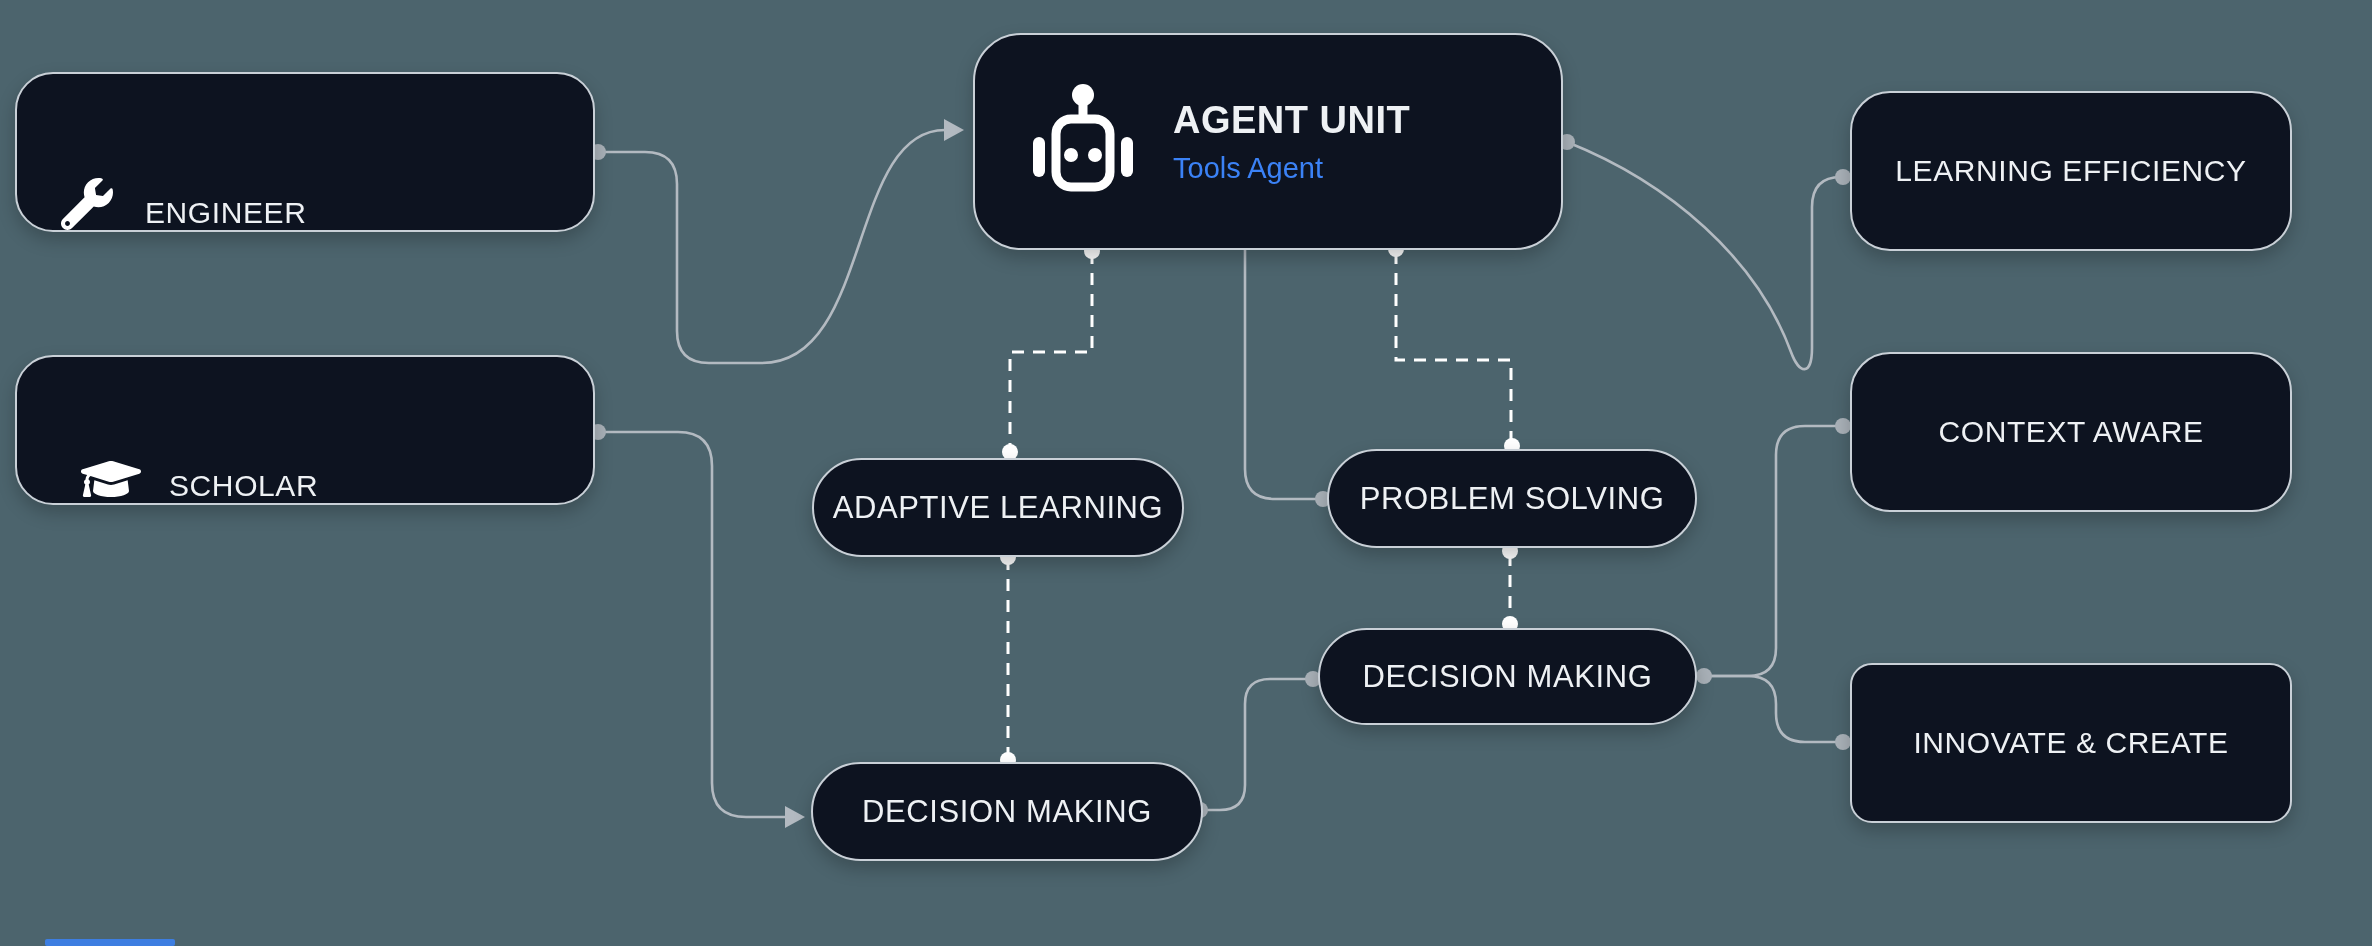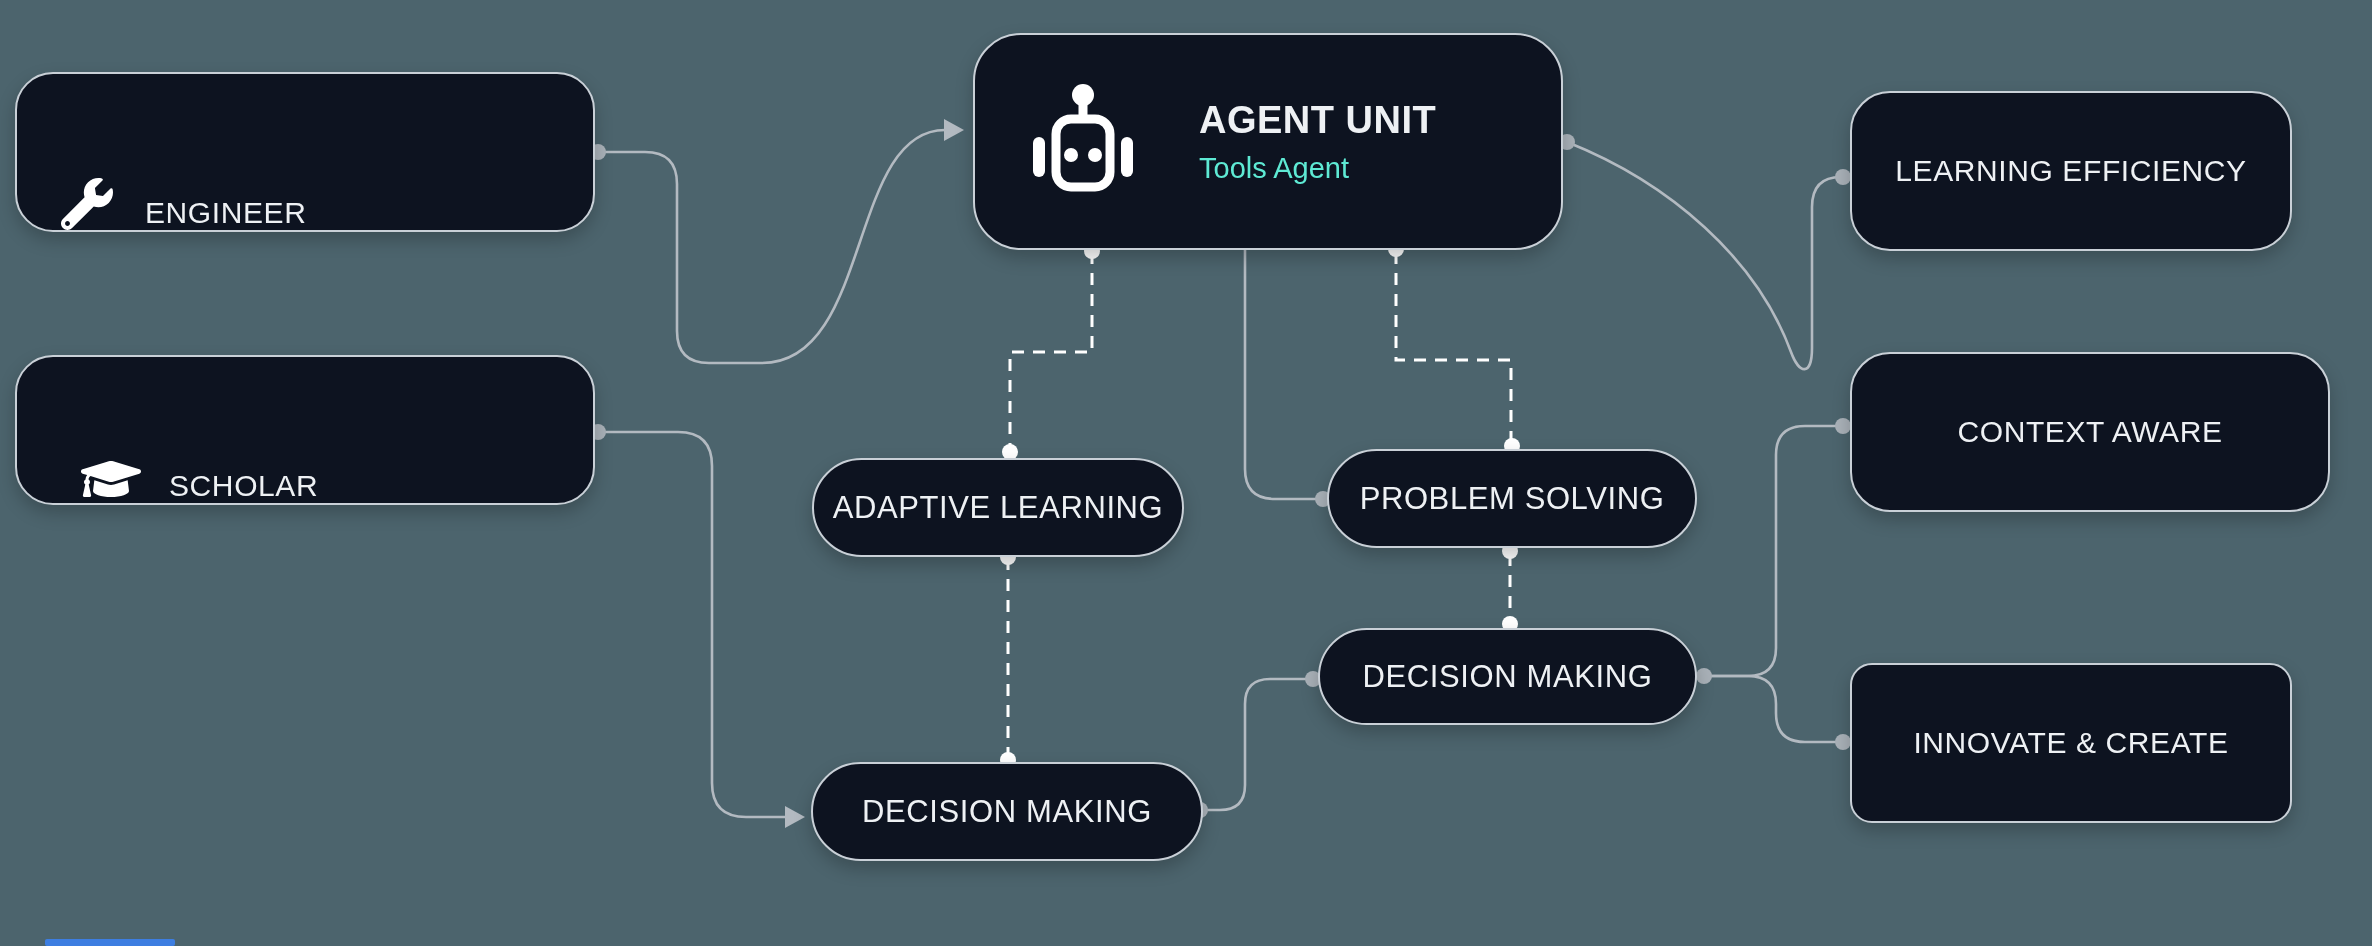--- a/index.html
+++ b/index.html
@@ -20,33 +20,33 @@
   .pill{border-radius:60px;justify-content:center;}
   .label{font-size:30px;font-weight:500;letter-spacing:.6px;white-space:nowrap;}
   .pill .label{font-size:31px;}
 
   
   .n-engineer{left:15px;top:72px;width:580px;height:160px;padding-left:44px;gap:32px;}
   .n-scholar{left:15px;top:355px;width:580px;height:150px;padding-left:64px;gap:28px;}
 
   
   .n-agent{left:973px;top:33px;width:590px;height:217px;border-radius:48px;padding-left:58px;gap:40px;}
-  .agent-text{display:flex;flex-direction:column;justify-content:center;gap:10px;margin-left:26px;}
+  .agent-text{display:flex;flex-direction:column;justify-content:center;gap:10px;}
   .agent-title{font-size:38px;font-weight:700;letter-spacing:.5px;}
-  .agent-sub{font-size:29px;font-weight:400;color:#5eead4;}
+  .agent-sub{font-size:29px;font-weight:400;color:#3b82f6;}
 
   
   .n-adaptive{left:812px;top:458px;width:372px;height:99px;}
   .n-problem{left:1327px;top:449px;width:370px;height:99px;}
   .n-dm-mid{left:1318px;top:628px;width:379px;height:97px;}
   .n-dm-low{left:811px;top:762px;width:392px;height:99px;}
 
   
   .n-optimize{left:1850px;top:91px;width:442px;height:160px;justify-content:center;border-radius:40px;}
-  .n-context{left:1850px;top:352px;width:480px;height:160px;justify-content:center;border-radius:40px;align-items:center;}
+  .n-context{left:1850px;top:352px;width:442px;height:160px;justify-content:center;border-radius:40px;align-items:center;}
   .n-innovate{left:1850px;top:663px;width:442px;height:160px;justify-content:center;border-radius:22px;}
 
   .icon{display:inline-flex;flex:0 0 auto;}
   .accent-bar{position:absolute;left:45px;bottom:0;width:130px;height:7px;background:#3b82f6;border-radius:2px;opacity:.85;}
 </style>
 </head>
 <body>
 
 <div class="canvas">
 

